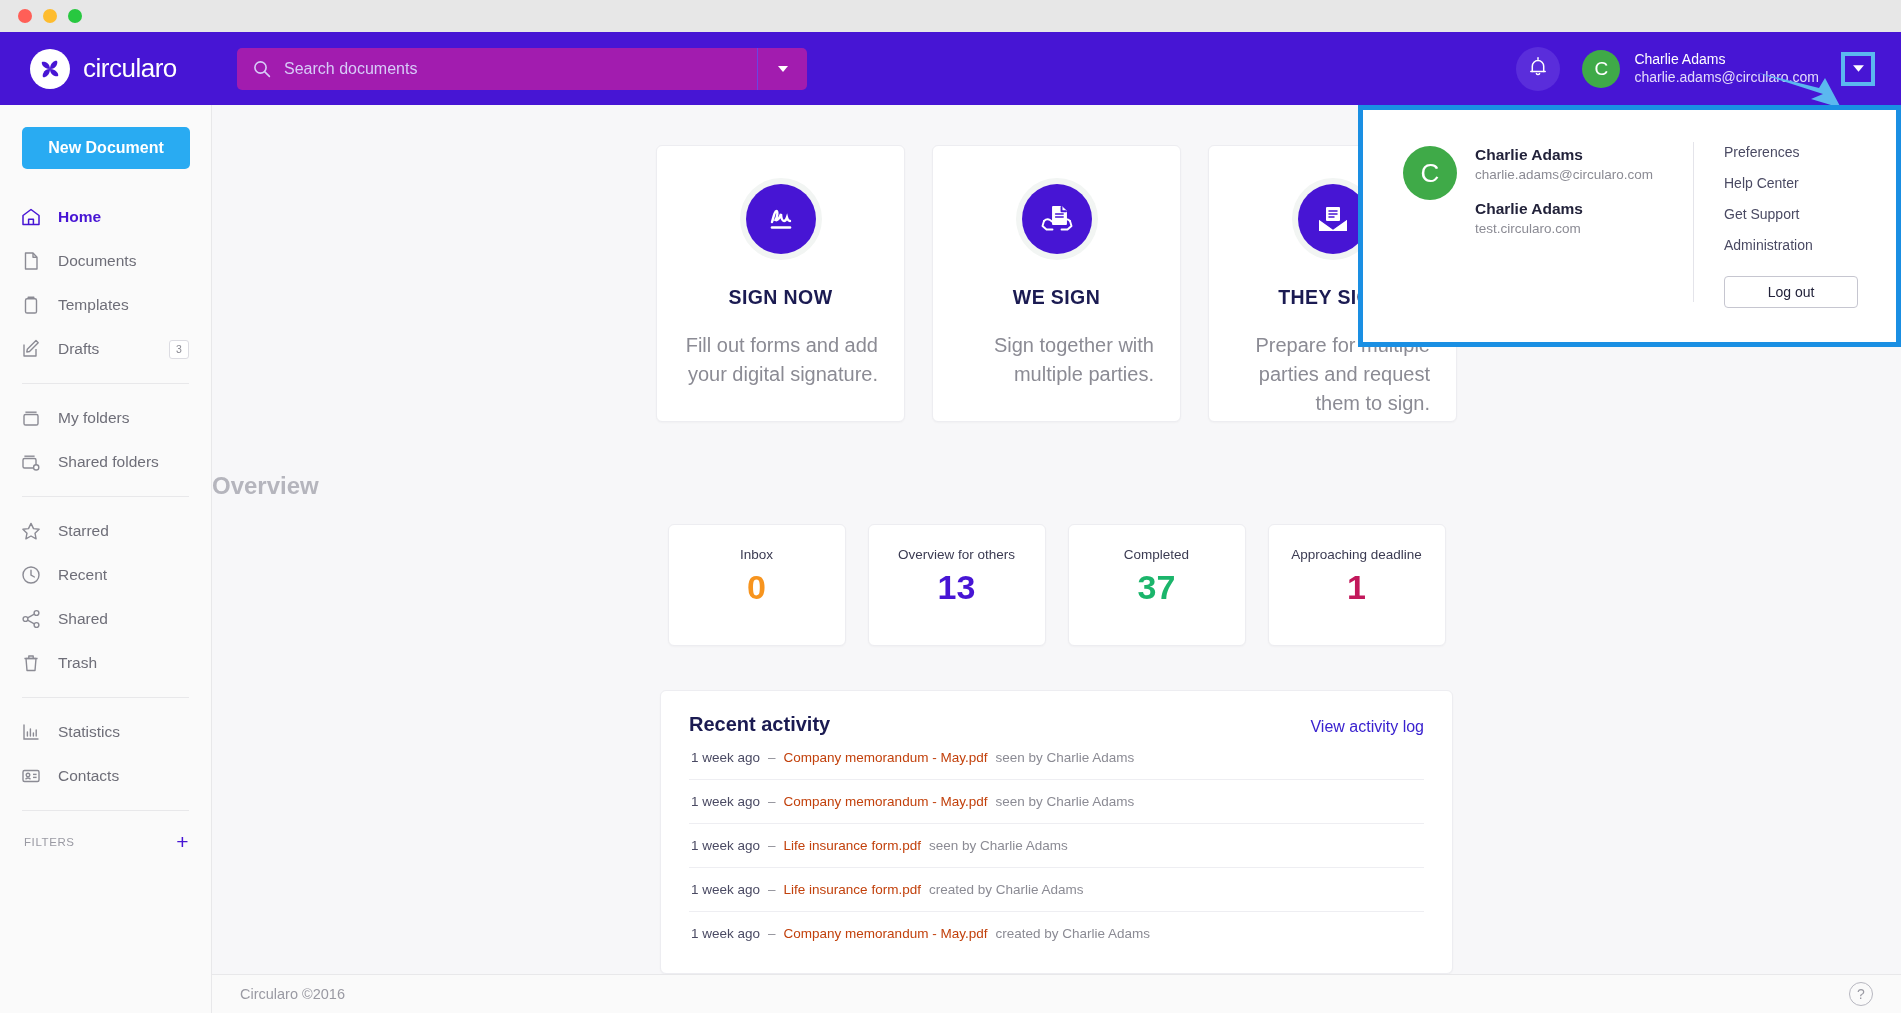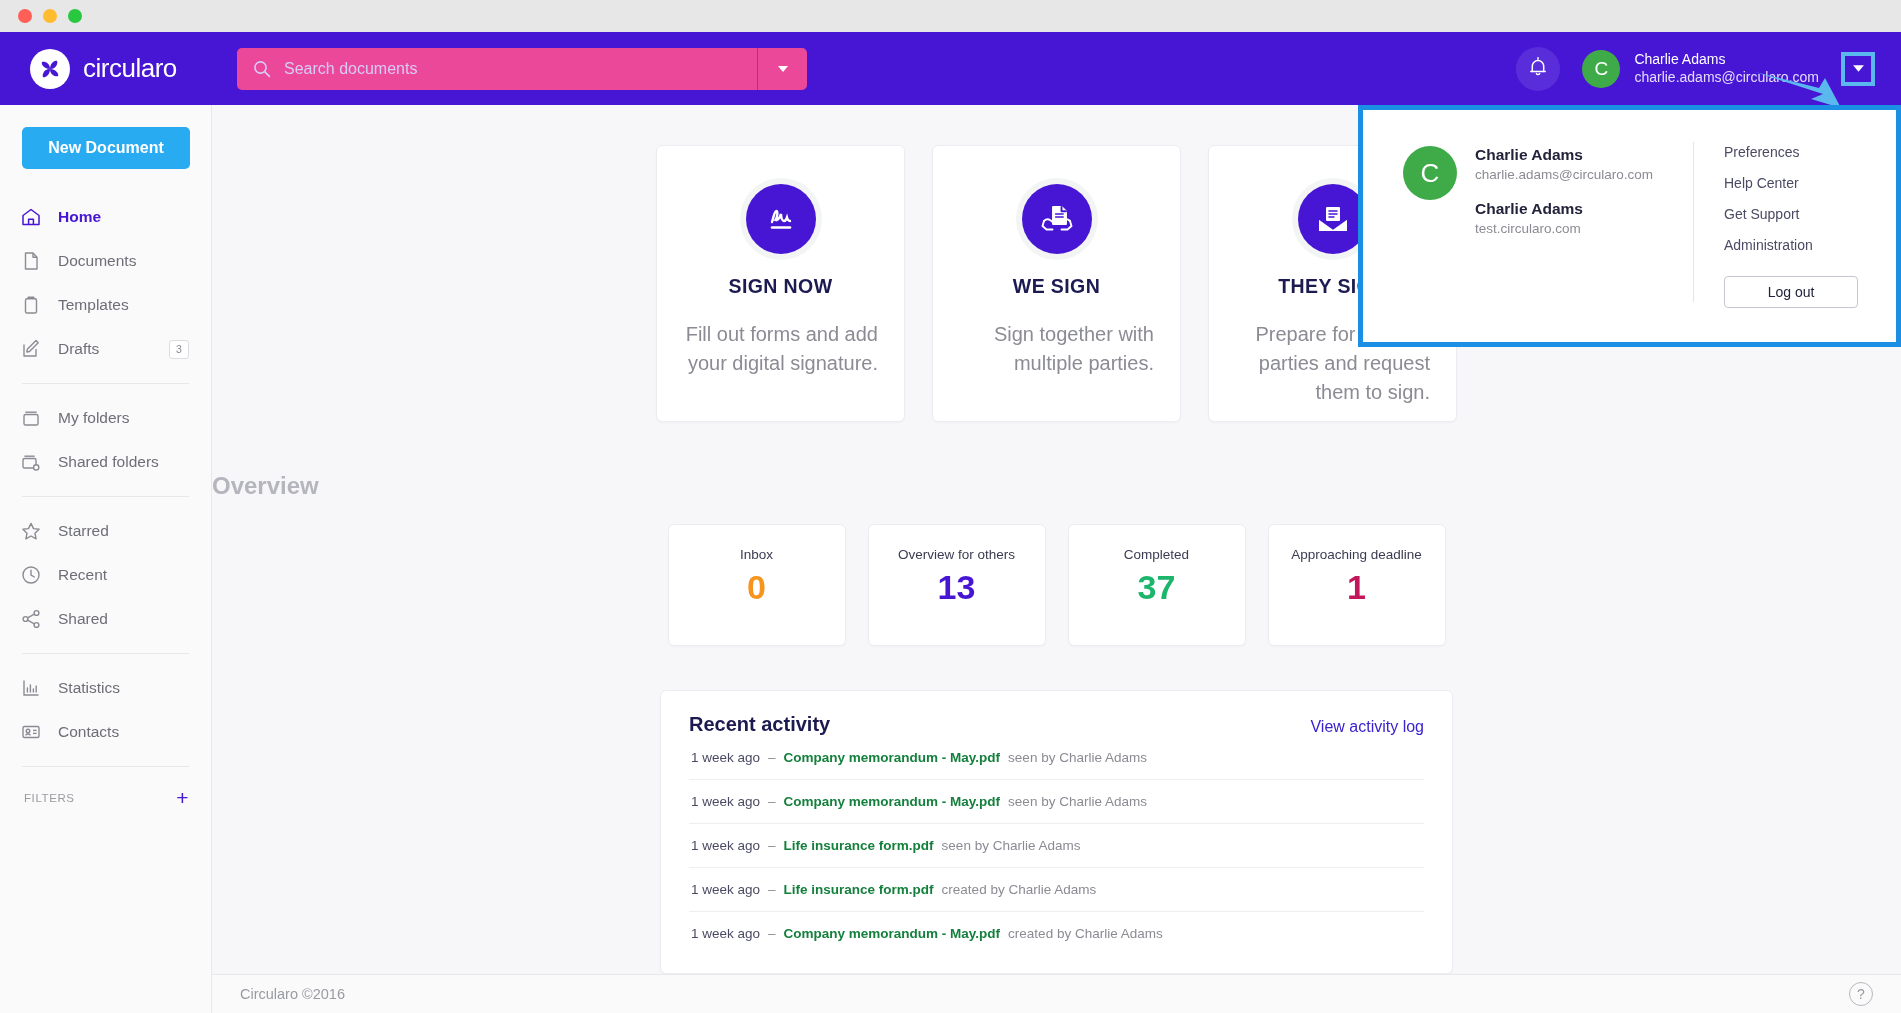--- a/index.html
+++ b/index.html
@@ -24,21 +24,21 @@
     height: 73px; background: #4715d4;
     display: flex; align-items: center; position: relative;
   }
   .brand { width: 212px; display: flex; align-items: center; gap: 13px; padding-left: 30px; }
   .brand-mark { width: 40px; height: 40px; }
   .brand-name {
     color: #fff; font-size: 26px; letter-spacing: -.5px; font-weight: 400;
   }
   .search-wrap {
     margin-left: 25px; width: 570px; height: 42px;
-    background: #ec4899; border-radius: 5px;
+    background: #a21caf; border-radius: 5px;
     display: flex; align-items: center; position: relative;
   }
   .search-icon { margin-left: 16px; width: 18px; height: 18px; flex: 0 0 auto; }
   .search-input {
     flex: 1; background: transparent; border: 0; outline: none;
     color: #fff; font-size: 16px; font-family: inherit; padding-left: 13px;
   }
   .search-input::placeholder { color: #d7ccf8; }
   .search-caret {
     width: 50px; height: 100%; border-left: 1px solid #6b43e4;
@@ -119,21 +119,21 @@
   }
   .action-ico-ring {
     width: 82px; height: 82px; border-radius: 50%; background: #f2f5f3;
     display: flex; align-items: center; justify-content: center;
   }
   .action-ico {
     width: 70px; height: 70px; border-radius: 50%; background: #4715d4;
     display: flex; align-items: center; justify-content: center;
   }
   .action-title {
-    margin-top: 15px; font-size: 19.5px; font-weight: bold;
+    margin-top: 26px; font-size: 19.5px; font-weight: bold;
     color: #1b1b52; letter-spacing: .4px;
   }
   .action-desc {
     margin-top: 22px; font-size: 20px; color: #8b8b94;
     text-align: right; line-height: 1.45; padding: 0 26px;
   }
 
   .overview-title {
     text-align: left; margin-top: 50px; color: #b5b5bd;
     font-size: 24px; font-weight: bold;
@@ -156,21 +156,21 @@
   .activity-head { display: flex; align-items: flex-end; }
   .activity-title { font-size: 20px; font-weight: bold; color: #1b1b52; }
   .activity-link { margin-left: auto; font-size: 16px; color: #3a22cf; cursor: pointer; }
   .activity-row {
     display: flex; align-items: center; gap: 8px;
     padding: 14px 2px; border-bottom: 1px solid #eeeef2; font-size: 13.5px;
   }
   .activity-row:last-child { border-bottom: 0; }
   .act-time { color: #4a4a63; }
   .act-dash { color: #8b8b94; }
-  .act-doc { color: #15803d; font-weight: bold; }
+  .act-doc { color: #c2410c; font-weight: normal; }
   .act-rest { color: #8b8b94; }
 
   .footer {
     height: 56px; border-top: 1px solid #e8e8ea; background: #fafafa;
     display: flex; align-items: center; padding: 0 28px;
   }
   .footer-text { color: #9a9aa3; font-size: 14.5px; }
   .help-btn {
     margin-left: auto; width: 24px; height: 24px; border-radius: 50%;
     border: 1.5px solid #b7b7c0; color: #9a9aa3; font-size: 14px;
@@ -366,20 +366,30 @@
         <span class="ico">
           <svg viewBox="0 0 22 22" fill="none" stroke="#8b8b94" stroke-width="1.4">
             <circle cx="16.5" cy="5" r="2.4"></circle>
               <circle cx="5.5" cy="11" r="2.4"></circle>
               <circle cx="16.5" cy="17" r="2.4"></circle>
             <line x1="7.6" y1="9.8" x2="14.3" y2="6.2"></line>
               <line x1="7.6" y1="12.2" x2="14.3" y2="15.8"></line>
           </svg>
         </span>
         <span>Shared</span>
+      </div>
+      <div class="nav-item">
+        <span class="ico">
+          <svg viewBox="0 0 22 22" fill="none" stroke="#8b8b94" stroke-width="1.4" stroke-linejoin="round">
+            <path d="M6 6.5 h10 l-1 12 h-8 Z"></path>
+              <line x1="4.4" y1="6.5" x2="17.6" y2="6.5"></line>
+              <path d="M8.8 6.5 V4 h4.4 v2.5"></path>
+          </svg>
+        </span>
+        <span>Trash</span>
       </div>
 
       <div class="nav-sep"></div>
 
       <div class="nav-item">
         <span class="ico">
           <svg viewBox="0 0 22 22" fill="none" stroke="#8b8b94" stroke-width="1.4" stroke-linecap="round">
             <path d="M4 4 V18 H18"></path>
               <line x1="7.4" y1="15" x2="7.4" y2="11"></line>
               <line x1="10.4" y1="15" x2="10.4" y2="8"></line>

